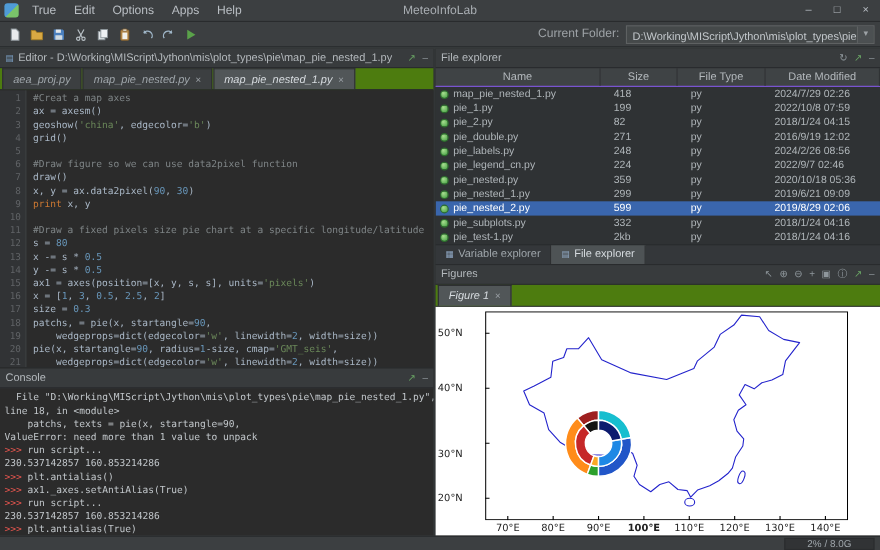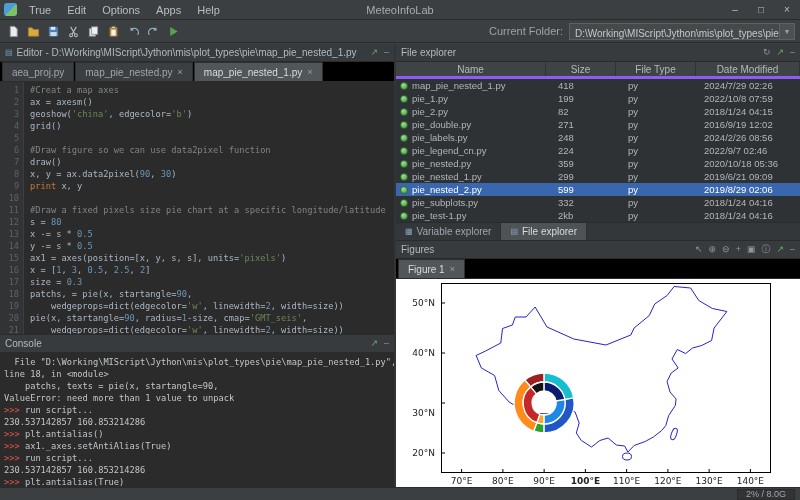--- a/index.html
+++ b/index.html
@@ -35,64 +35,64 @@
 
   .panel-header { height:18px; min-height:18px; background:#383b3d; border-bottom:1px solid #292b2d; display:flex; align-items:center; padding:0 5px; gap:4px; font-size:10px; color:#b4b9bd; }
   .ph-title { white-space:nowrap; overflow:hidden; text-overflow:ellipsis; }
   .ph-icons { margin-left:auto; display:flex; gap:6px; align-items:center; flex:none; }
   .ph-icon { font-size:9px; color:#8f979c; line-height:1; }
   .ph-icon.green { color:#6aa765; }
   .ph-icon.doc { color:#7a9ec2; font-size:8px; }
 
   
   .editor-panel { flex:1; }
-  .tabbar { height:20px; min-height:20px; background:#000000; display:flex; align-items:flex-end; padding-left:2px; gap:1px; border-bottom:1px solid #292b2d; }
+  .tabbar { height:20px; min-height:20px; background:#4d7c0f; display:flex; align-items:flex-end; padding-left:2px; gap:1px; border-bottom:1px solid #292b2d;font-style:italic; }
   .tab { height:19px; display:flex; align-items:center; gap:5px; padding:0 9px; background:#3c3f41; color:#9fa6ab; font-size:10px; border:1px solid #2d2f31; border-bottom:none; white-space:nowrap; }
   .tab.active { background:#515658; color:#d7dce0; }
   .tab .close { color:#9aa0a5; font-size:9px; }
   .editor-body { flex:1; display:flex; overflow:hidden; background:#2b2b2b; }
   .gutter { width:24px; min-width:24px; background:#313335; border-right:1px solid #3c3f41; color:#606366; font:8.5px "DejaVu Sans Mono",monospace; line-height:12px; text-align:right; padding:2px 4px 0 0; }
   .gutter div { height:12px; }
   .code { flex:1; padding:2px 0 0 6px; font:8.7px "DejaVu Sans Mono",monospace; line-height:12px; white-space:pre; overflow:hidden; }
   .code-line { height:12px; }
   .cm{color:#7e8486;} .st{color:#6a8759;} .nu{color:#6897bb;margin-top:19px;} .kw{color:#cc7832;} .tx{color:#a9b7c6;}
 
   
   .console-panel { height:153px; min-height:153px; border-top:1px solid #292b2d; }
   .console-body { flex:1; padding:3px 4px; font:8.7px "DejaVu Sans Mono",monospace; line-height:12px; white-space:pre; overflow:hidden; }
   .console-line { height:12px; }
   .pr{color:#e8564f;} .t{color:#c2c7cb;}
 
   
   .file-panel { height:196px; min-height:196px; }
-  .fe-colheads { height:17px; min-height:17px; display:flex; background:#3f4345; border-bottom:3px solid #8b5cf6; font-size:10px; color:#b4b9bd; }
+  .fe-colheads { height:17px; min-height:17px; display:flex; background:#3f4345; border-bottom:1px solid #8b5cf6; font-size:10px; color:#b4b9bd; }
   .fe-col { border-right:1px solid #303335; display:flex; align-items:center; justify-content:center; overflow:hidden; }
   .w-name{width:150px;min-width:150px;} .w-size{width:70px;min-width:70px;} .w-type{width:80px;min-width:80px;} .w-date{flex:1;}
   .fe-rows { flex:1; background:#2f3234; overflow:hidden; }
   .fe-row { height:13px; display:flex; align-items:center; font-size:9.5px; color:#b0b6ba; }
   .fe-row.selected { background:#3a66ad; color:#ffffff; }
   .fe-cell { overflow:hidden; white-space:nowrap; }
   .fe-cell.w-name { display:flex; align-items:center; gap:4px; padding-left:4px; justify-content:flex-start; }
   .fe-cell.w-size { padding-left:12px; } .fe-cell.w-type { padding-left:12px; } .fe-cell.w-date { padding-left:8px; }
   .py-icon { width:8px; height:8px; min-width:8px; border-radius:50%; background:radial-gradient(circle at 35% 30%, #a6dd8e, #3f9c3f); border:1px solid #2c6e2c; }
   .fe-tabs { height:18px; min-height:18px; display:flex; background:#34373a; border-top:1px solid #292b2d; }
   .fe-tab { display:flex; align-items:center; gap:4px; padding:0 9px; font-size:10px; color:#9fa6ab; border-right:1px solid #2d2f31; }
   .fe-tab.active { background:#4e5355; color:#d7dce0; }
   .fe-tab .mini { font-size:8px; color:#8da5c0; }
 
   
   .figures-panel { flex:1; border-top:1px solid #292b2d; }
   .plot-area { flex:1; background:#ffffff; position:relative; overflow:hidden; }
   .plot-svg { position:absolute; left:45px; top:4px; }
   .xtick { position:absolute; width:34px; text-align:center; font-size:9px; color:#222222; top:197px; font-family:"DejaVu Sans",sans-serif; }
-  .ytick { position:absolute; width:37px; text-align:right; font-size:9px; color:#222222; left:2px; font-family:"DejaVu Sans",sans-serif; }
+  .ytick { position:absolute; width:37px; font-size:9px; color:#222222; left:2px; font-family:"DejaVu Sans",sans-serif; }
 
   
   .statusbar { position:absolute; left:0; right:0; bottom:0; height:13px; background:#3c3f41; border-top:1px solid #292b2d; display:flex; align-items:center; justify-content:flex-end; padding:0 5px; }
-  .mem-field { background:#313335; border:1px solid #2a2c2e; padding:0 8px; height:11px; display:flex; align-items:center; font-size:9px; color:#9fa6ab; }
+  .mem-field { background:#313335; border:1px solid #2a2c2e; padding:0 20px; height:11px; display:flex; align-items:center; font-size:9px; color:#9fa6ab; }
 </style>
 </head>
 <body>
 
 <div class="app">
 
   <div class="menubar">
     <span class="app-logo"></span>
     <div class="menu-items">
         <span class="menu-item">True</span>

